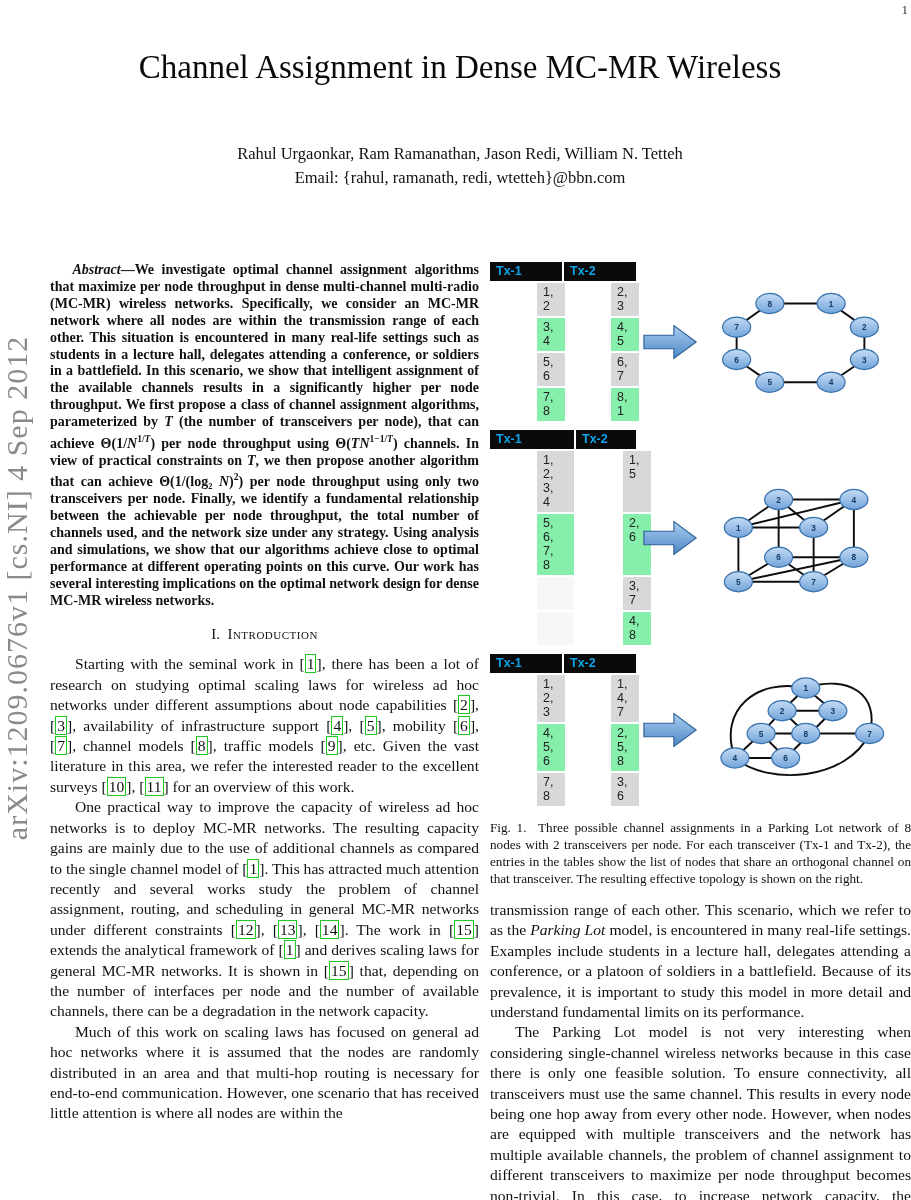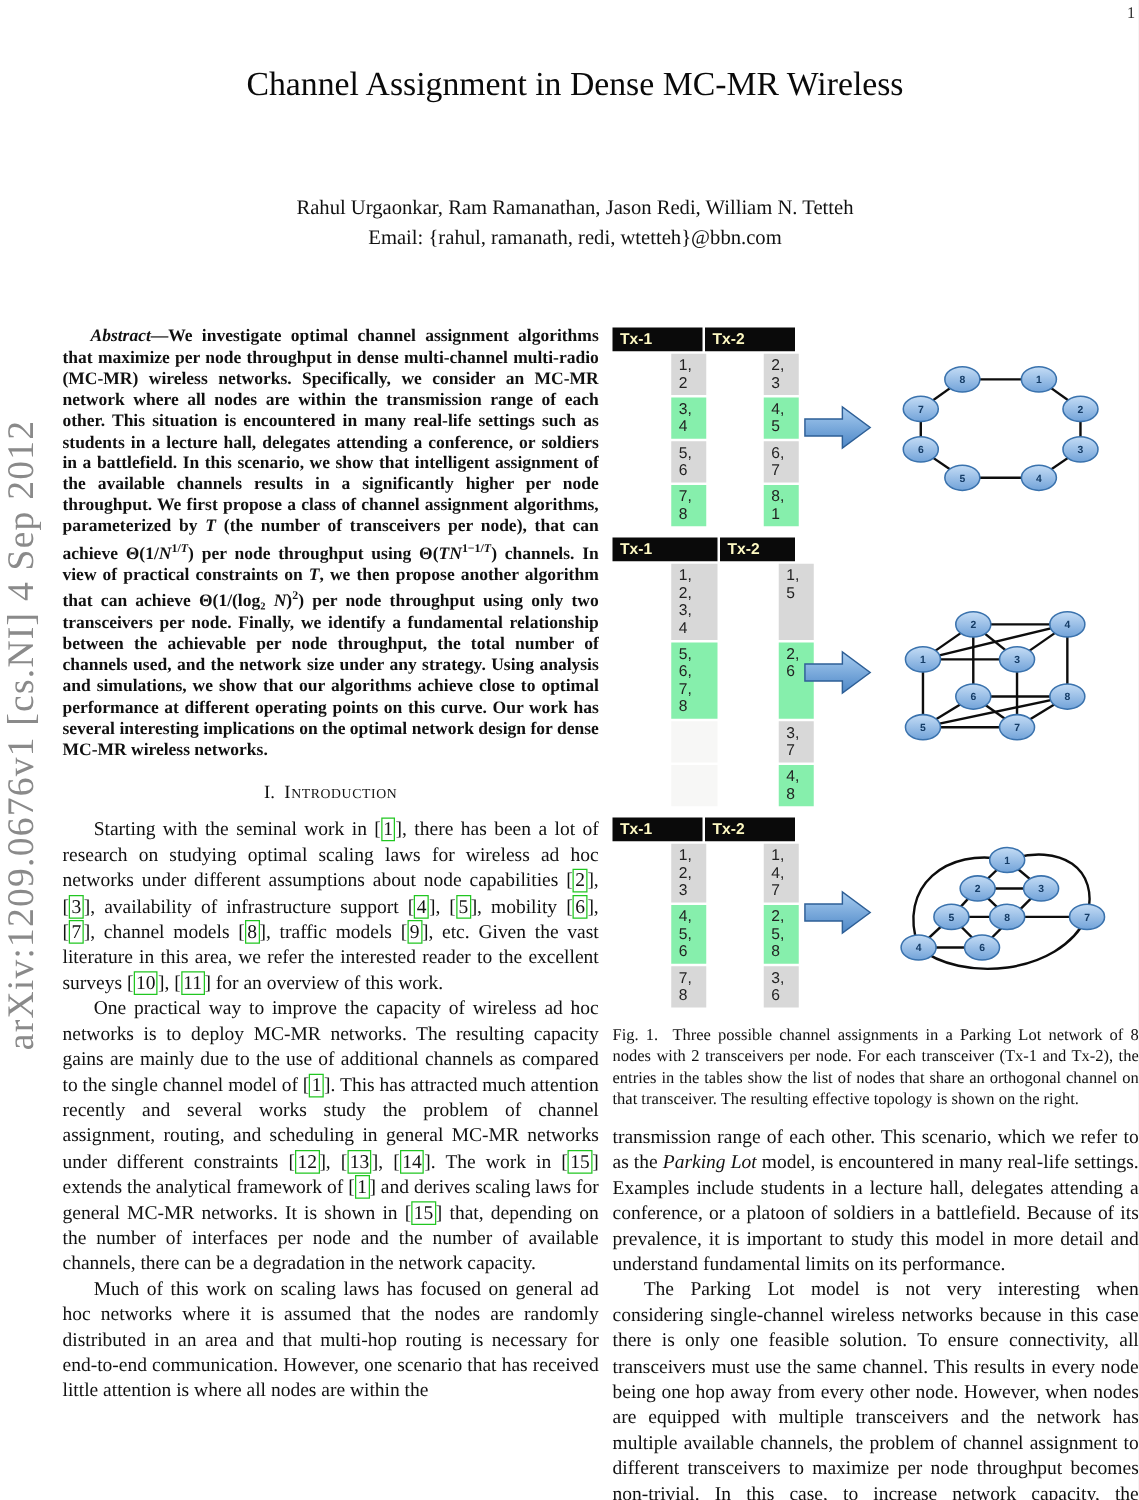--- a/index.html
+++ b/index.html
@@ -6,42 +6,42 @@
   #page{position:relative;width:911px;height:1200px;background:#ffffff;overflow:hidden;
         font-family:"Liberation Serif","DejaVu Serif",serif;color:#111;}
   
   .pagenum{position:absolute;top:2px;right:3px;font-size:13px;color:#333;}
   
   .watermark{position:absolute;left:-300px;top:568px;width:640px;height:40px;
              transform:rotate(-90deg);text-align:center;
              font-size:30px;letter-spacing:1px;color:#8a8a8a;white-space:nowrap;}
   
   .title{position:absolute;left:40px;top:44px;width:840px;text-align:center;
-         font-size:27px;line-height:46px;color:#0a0a0a;}
+         font-size:33px;line-height:46px;color:#0a0a0a;}
   .authors{position:absolute;left:40px;top:142px;width:840px;text-align:center;
-           font-size:16.5px;line-height:24px;margin-top:12px;}
+           font-size:16.5px;line-height:24px;}
   
   .col{position:absolute;top:262px;text-align:justify;}
   .col-left{left:50px;width:429px;}
   .col-right{left:490px;width:421px;}
   .abstract{margin:0;font-weight:bold;font-size:14px;line-height:16.9px;text-indent:1.6em;}
   .ablabel{font-style:italic;}
   .sec-head{text-align:center;font-size:15px;margin:17px 0 11px 0;}
   .sc{font-variant:small-caps;letter-spacing:0.5px;}
   .body-par{margin:0;font-size:15.6px;line-height:20.4px;text-indent:1.6em;font-family:Liberation Serif, serif;}
   .no-indent{text-indent:0;}
   sup{font-size:68%;}
   
   .cite{border:1.5px solid #21c621;padding:0 1px;}
   .figref{border:1.5px solid #e01616;padding:0 1px;}
   
   .fig-row{display:flex;align-items:center;margin-bottom:9px;}
   .ftable{display:grid;gap:2px;width:146px;flex:0 0 146px;background:#fff;
           font-family:"Liberation Sans","DejaVu Sans",sans-serif;font-size:12.5px;}
-  .ftable .th{background:#0a0a0a;color:#fef9c3;font-weight:bold;padding:2px 6px 3px 6px;}
+  .ftable .th{background:#0a0a0a;color:#0ea5e9;font-weight:bold;padding:2px 6px 3px 6px;}
   .ftable .td{padding:2px 22px 3px 6px;color:#222;margin-left:47px;}
   .ftable .dk{background:#d8d8d8;}
   .ftable .lt{background:#86efac;}
   .ftable .emp{background:#f7f7f6;}
   .arrow-svg{flex:0 0 58px;margin:0 4px 0 6px;}
   .graph-svg{flex:1 1 auto;height:112px;}
   .graph-svg .edge{stroke:#0d0d0d;stroke-width:2.2;fill:none;}
   .graph-svg ellipse{fill:url(#nodeGrad);stroke:#3a72ad;stroke-width:1.4;}
   .graph-svg text{font-family:"Liberation Sans","DejaVu Sans",sans-serif;font-size:9.5px;
                   font-weight:bold;fill:#153c66;text-anchor:middle;}

